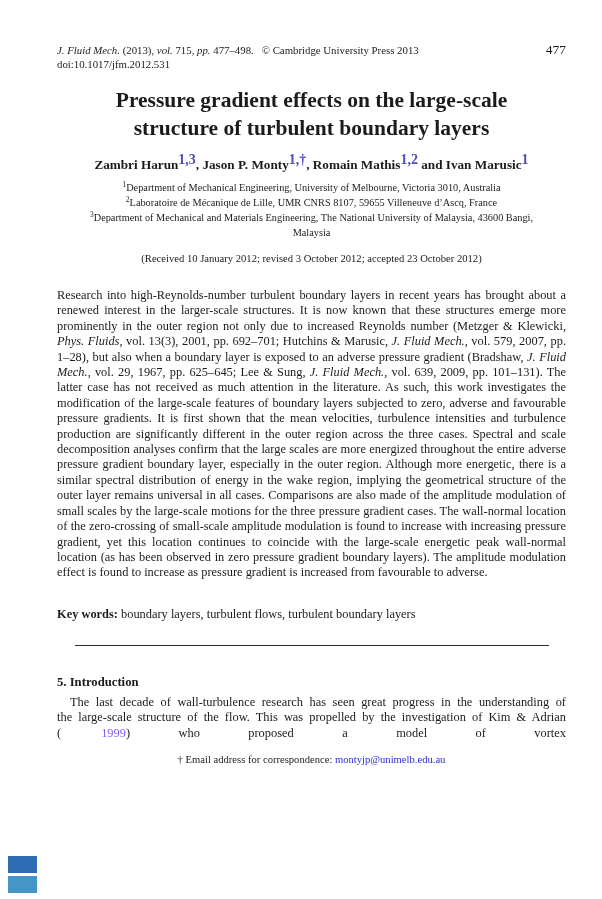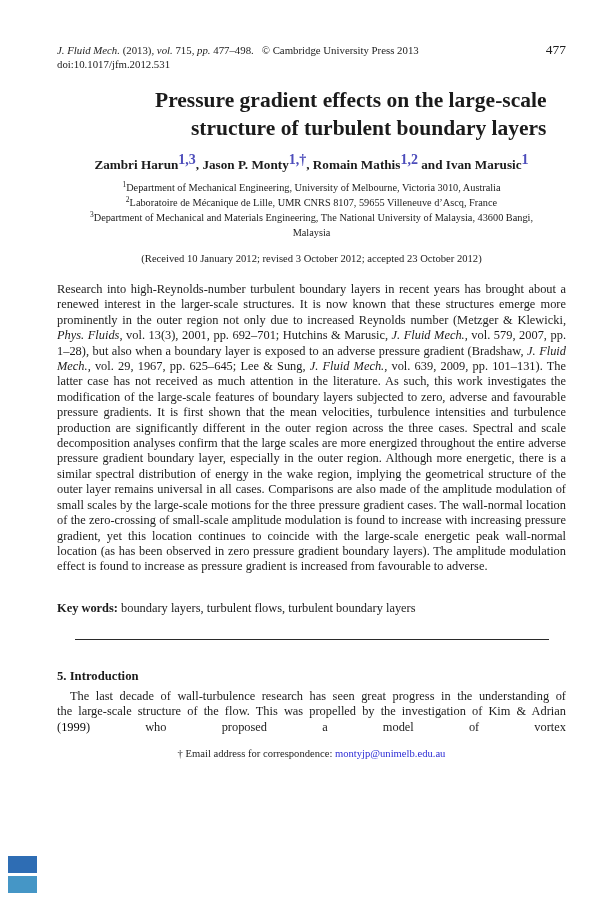--- a/index.html
+++ b/index.html
@@ -12,32 +12,32 @@
   }
   .content { padding:44px 36px 0 57px; }
 
   .header-row { display:flex; justify-content:space-between; align-items:flex-start; font-size:10.8px; }
   .jref { white-space:nowrap; }
   .it { font-style:italic; }
   .copyright { margin-left:8px; }
   .pageno { font-size:13.5px; line-height:12px; }
   .doi { font-size:10.8px; margin-top:2px; }
 
-  .title { font-size:21.5px; line-height:27.5px; font-weight:bold; text-align:right; max-width:470px; margin:17px auto 0; }
+  .title { font-size:21.5px; line-height:27.5px; font-weight:bold; text-align:center; max-width:470px; margin:17px auto 0; }
 
   .authors { text-align:center; font-weight:bold; font-size:13.2px; margin-top:15px; }
   .authors sup { font-size:14px; font-weight:bold; line-height:0; }
 
   .affiliations { margin-top:7px; text-align:center; font-size:10.3px; line-height:15px; }
   .affiliation { max-width:450px; margin:0 auto; }
   .affiliation sup { font-size:7.5px; line-height:0; }
 
   .received { text-align:center; font-size:10.6px; margin-top:13px; }
 
-  .abstract { margin-top:18px; font-size:12.4px; line-height:15.4px; text-align:justify;font-family:Liberation Serif, serif; }
+  .abstract { margin-top:24px; font-size:12.4px; line-height:15.4px; text-align:justify;font-family:Liberation Serif, serif; }
   .keywords { margin-top:26px; font-size:12.4px; }
   .keywords b { font-weight:bold; }
 
   .divider { margin:23px auto 0; width:474px; height:0; border-top:1.3px solid #2a2a2a; }
 
   .sec-heading { margin-top:29px; font-size:12.7px; font-weight:bold; }
   .intro { margin-top:5px; font-size:12.4px; line-height:15.4px; text-align:justify; text-align-last:justify; text-indent:13px; word-spacing:2px; }
 
   .footnote { margin-top:13px; text-align:center; font-size:10.6px; }
 
@@ -71,21 +71,21 @@
     <div class="received">(Received 10 January 2012; revised 3 October 2012; accepted 23 October 2012)</div>
 
     <p class="abstract"><span>Research into high-Reynolds-number turbulent boundary layers in recent years has brought about a renewed interest in the larger-scale structures. It is now known that these structures emerge more prominently in the outer region not only due to increased Reynolds number (Metzger &amp; Klewicki, </span><span class="it">Phys. Fluids</span><span>, vol. 13(3), 2001, pp. 692–701; Hutchins &amp; Marusic, </span><span class="it">J. Fluid Mech.</span><span>, vol. 579, 2007, pp. 1–28), but also when a boundary layer is exposed to an adverse pressure gradient (Bradshaw, </span><span class="it">J. Fluid Mech.</span><span>, vol. 29, 1967, pp. 625–645; Lee &amp; Sung, </span><span class="it">J. Fluid Mech.</span><span>, vol. 639, 2009, pp. 101–131). The latter case has not received as much attention in the literature. As such, this work investigates the modification of the large-scale features of boundary layers subjected to zero, adverse and favourable pressure gradients. It is first shown that the mean velocities, turbulence intensities and turbulence production are significantly different in the outer region across the three cases. Spectral and scale decomposition analyses confirm that the large scales are more energized throughout the entire adverse pressure gradient boundary layer, especially in the outer region. Although more energetic, there is a similar spectral distribution of energy in the wake region, implying the geometrical structure of the outer layer remains universal in all cases. Comparisons are also made of the amplitude modulation of small scales by the large-scale motions for the three pressure gradient cases. The wall-normal location of the zero-crossing of small-scale amplitude modulation is found to increase with increasing pressure gradient, yet this location continues to coincide with the large-scale energetic peak wall-normal location (as has been observed in zero pressure gradient boundary layers). The amplitude modulation effect is found to increase as pressure gradient is increased from favourable to adverse.</span></p>
 
     <p class="keywords"><b>Key words:</b><span> boundary layers, turbulent flows, turbulent boundary layers</span></p>
 
     <div class="divider"></div>
 
     <h2 class="sec-heading">5. Introduction</h2>
 
-    <p class="intro"><span>The last decade of wall-turbulence research has seen great progress in the understanding of the large-scale structure of the flow. This was propelled by the investigation of Kim &amp; Adrian (</span><span class="link" style="color: #000000;">1999</span><span>) who proposed a model of vortex</span></p>
+    <p class="intro"><span>The last decade of wall-turbulence research has seen great progress in the understanding of the large-scale structure of the flow. This was propelled by the investigation of Kim &amp; Adrian (</span><span class="link" style="color: #8b5cf6; margin-left: 40px;">1999</span><span>) who proposed a model of vortex</span></p>
 
     <div class="footnote"><span>†</span><span> Email address for correspondence: </span><span class="link" style="color: rgb(43, 43, 213);">montyjp@unimelb.edu.au</span></div>
 
   </div>
 
   <div class="bar bar1" style="background: rgb(46, 109, 180);"></div>
   <div class="bar bar2" style="background: rgb(69, 150, 198);"></div>
 </div>
 
 </body></html>

